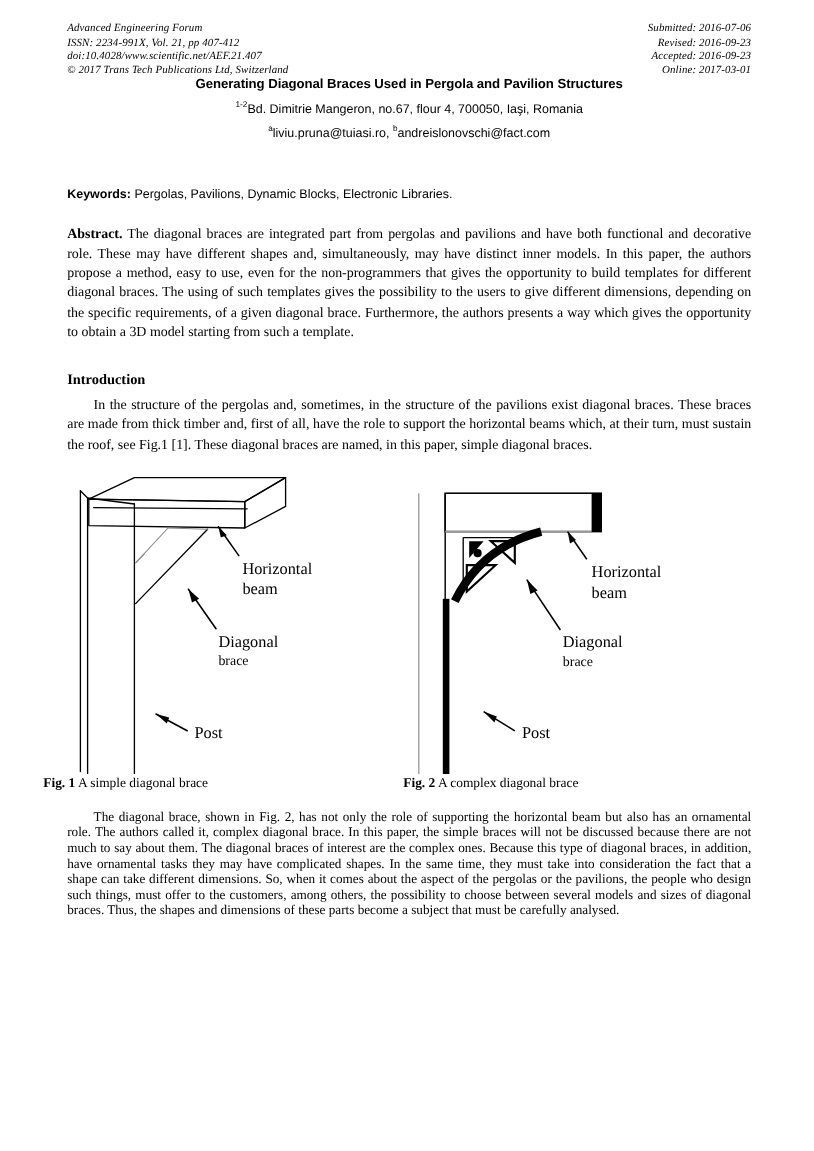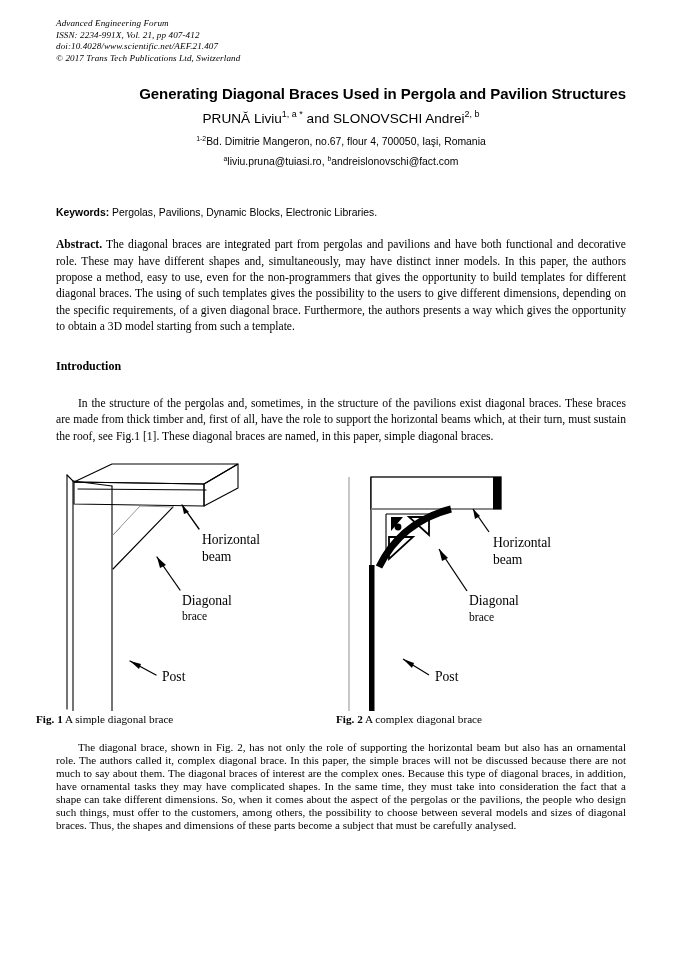--- a/index.html
+++ b/index.html
@@ -40,23 +40,22 @@
     letter-spacing: 0.1px;
   }
   .jheader-left, .jheader-right { white-space: nowrap; }
   .jheader-right { text-align: right; }
   .jline { display: block; }
 
   
   .title {
     font-family: "Liberation Sans", sans-serif;
     font-weight: bold;
-    font-size: 15px;
-    text-align: right;
-    margin-top: 21px;
+    font-size: 11px;
+    text-align: center;
     letter-spacing: -0.05px;
   }
   .authors {
     font-family: "Liberation Sans", sans-serif;
     font-size: 13.6px;
     text-align: center;
     margin-top: 9px;
   }
   .affil {
     font-family: "Liberation Sans", sans-serif;
@@ -97,21 +96,21 @@
   .section-head {
     font-weight: bold;
     font-size: 12px;
     margin-top: 24px;
   }
   .para {
     font-size: 11.6px;
     line-height: 16.3px;
     text-align: justify;
     text-indent: 22px;
-    margin-top: 22px;
+    margin-top: 6px;
   }
 
   
   .figures {
     position: relative;
     width: 570px;
     height: 252px;
     margin-top: 14px;
   }
   .fig {
@@ -156,27 +155,30 @@
 <div class="page">
   <div class="content">
 
     <div class="jheader">
       <div class="jheader-left">
         <span class="jline">Advanced Engineering Forum</span>
         <span class="jline">ISSN: 2234-991X, Vol. 21, pp 407-412</span>
         <span class="jline">doi:10.4028/www.scientific.net/AEF.21.407</span>
         <span class="jline">© 2017 Trans Tech Publications Ltd, Switzerland</span>
       </div>
+      <div class="jheader-right">
+        <span class="jline">Submitted: 2016-07-06</span>
+        <span class="jline">Revised: 2016-09-23</span>
+        <span class="jline">Accepted: 2016-09-23</span>
+        <span class="jline">Online: 2017-03-01</span>
+      </div>
     </div>
 
     <div class="title">Generating Diagonal Braces Used in Pergola and Pavilion Structures</div>
 
-    <div class="authors">
-      <span>PRUNĂ Liviu</span><sup>1, a *</sup><span> and </span><span>SLONOVSCHI Andrei</span><sup>2, b</sup>
-    </div>
 
     <div class="affil">
       <sup>1-2</sup><span>Bd. Dimitrie Mangeron, no.67, flour 4, 700050, Iaşi, Romania</span>
     </div>
 
     <div class="emails">
       <sup>a</sup><span>liviu.pruna@tuiasi.ro, </span><sup>b</sup><span>andreislonovschi@fact.com</span>
     </div>
 
     <div class="keywords">

